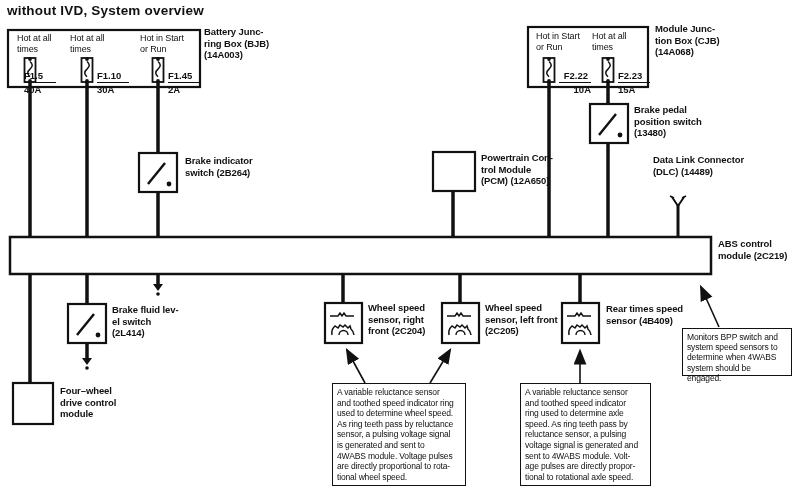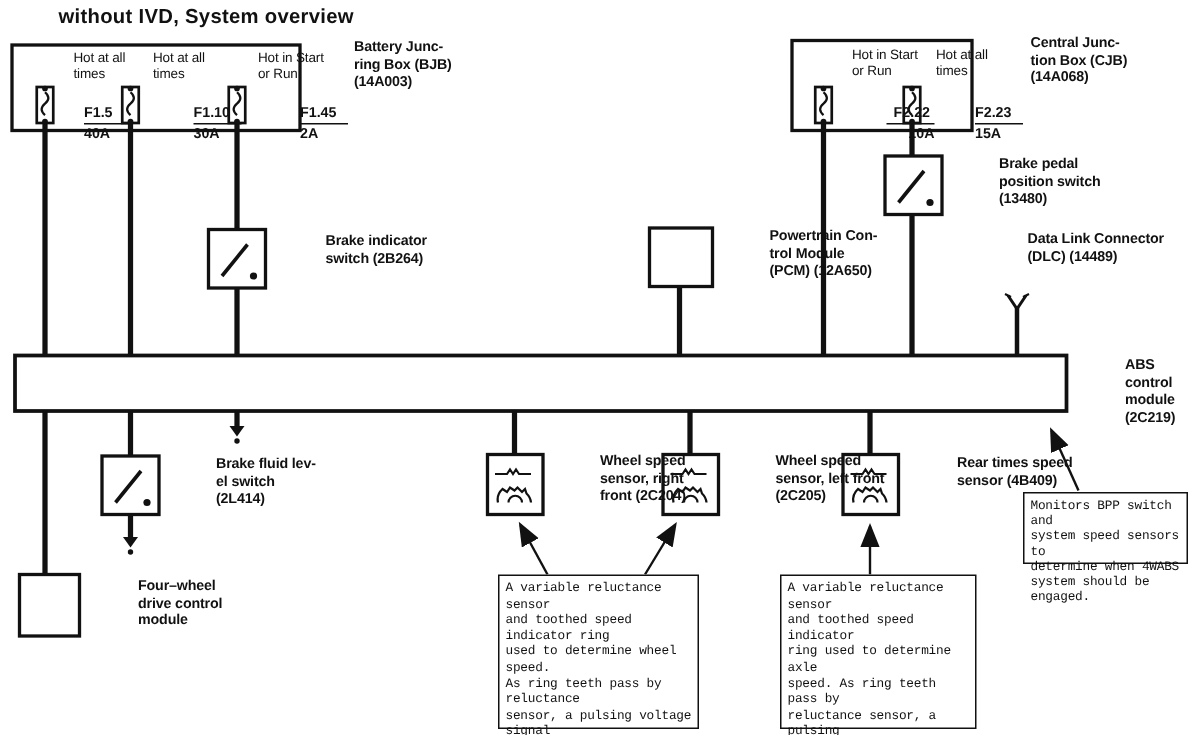--- a/index.html
+++ b/index.html
@@ -1,28 +1,28 @@
 <!DOCTYPE html>
 <html><head>
 <meta charset="utf-8">
 <style>
   html,body{margin:0;padding:0;background:#e8e8e8;}
   #stage{position:relative;width:800px;height:490px;background:#ffffff;overflow:hidden;
          font-family:"Liberation Sans", sans-serif;color:#111;}
   #wiring{position:absolute;left:0;top:0;z-index:1;}
-  .txt{position:absolute;z-index:3;white-space:pre-line;color:#111;margin-left:32px;}
+  .txt{position:absolute;z-index:3;white-space:pre-line;color:#111;}
   .title{font-size:13.5px;font-weight:bold;letter-spacing:.2px;}
   .lbl{font-size:9.5px;font-weight:bold;line-height:11.5px;letter-spacing:-0.1px;}
   .hot{font-size:9px;font-weight:normal;line-height:11px;letter-spacing:-0.1px;}
   .fuse-lbl{font-size:9.5px;font-weight:bold;line-height:11px;}
   .fusename{display:inline-block;border-bottom:1.5px solid #111;padding:0 3px 1px 0;min-width:29px;}
   .amp{display:block;padding-top:1px;}
   .notebox{position:absolute;z-index:3;background:#fff;border:1.5px solid #111;
            font-size:8.5px;line-height:10.6px;padding:3px 4px;white-space:pre-line;
-           letter-spacing:-0.15px;color:#111;font-family:Liberation Mono, monospace;}
+           letter-spacing:-0.15px;color:#111;}
 </style>
 </head>
 <body>
 
 <div id="stage">
 
   <svg id="wiring" width="800" height="490" viewBox="0 0 800 490">
     <defs>
       <marker id="ah" markerWidth="11" markerHeight="9" refX="8.5" refY="4" orient="auto">
         <path d="M0,0 L10,4 L0,8 Z" fill="#111"></path>
@@ -129,21 +129,21 @@
   </div>
   <div class="txt fuse-lbl" style="left:97px;top:59px;">
     <span class="fusename">F1.10</span>
     <span class="amp">30A</span>
   </div>
   <div class="txt fuse-lbl" style="left:168px;top:59px;">
     <span class="fusename">F1.45</span>
     <span class="amp">2A</span>
   </div>
 
-  <div class="txt lbl" style="left:655px;top:23px;">Central Junc-
+  <div class="txt lbl" style="left:655px;top:23px;">Module Junc-
 tion Box (CJB)
 (14A068)</div>
   <div class="txt hot" style="left:536px;top:31px;">Hot in Start
 or Run</div>
   <div class="txt hot" style="left:592px;top:31px;">Hot at all
 times</div>
   <div class="txt fuse-lbl" style="left:559px;top:59px;text-align:right;">
     <span class="fusename">F2.22</span>
     <span class="amp">10A</span>
   </div>

